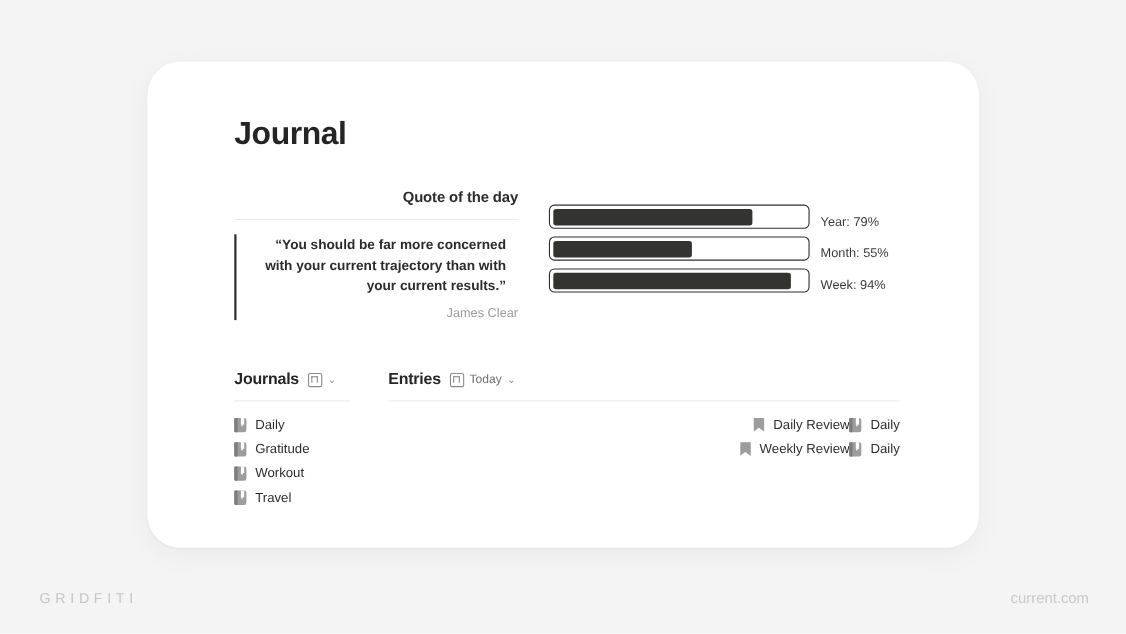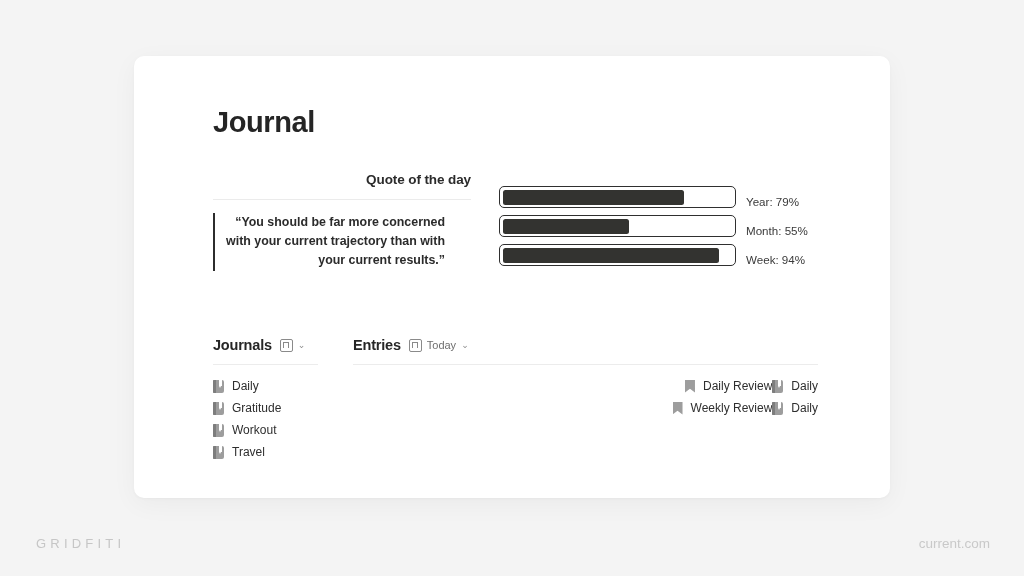--- a/index.html
+++ b/index.html
@@ -16,21 +16,21 @@
   }
 
   
   .card {
     position: absolute;
     left: 134px;
     top: 56px;
     width: 756px;
     height: 442px;
     background: #ffffff;
-    border-radius: 10px;
+    border-radius: 30px;
     box-shadow: 0 6px 26px rgba(0,0,0,0.045), 0 1px 3px rgba(0,0,0,0.03);
   }
 
   .page-title {
     position: absolute;
     left: 79px;
     top: 52px;
     font-size: 29px;
     font-weight: bold;
     color: #252525;
@@ -54,21 +54,21 @@
   }
   .quote-divider {
     margin-top: 12px;
     width: 258px;
     height: 1px;
     background: #ebebeb;
   }
   .quote-body {
     margin-top: 13px;
     border-left: 2px solid #2c2c2c;
-    padding-left: 5px;
+    padding-left: 20px;
   }
   .quote-text {
     font-size: 12.4px;
     font-weight: bold;
     color: #2b2b2b;
     line-height: 1.55;
     width: 225px;
   }
   .quote-author {
     margin-top: 7px;
@@ -288,20 +288,21 @@
 
 <div class="card">
 
   <div class="page-title">Journal</div>
 
   <div class="quote-section">
     <div class="section-label">Quote of the day</div>
     <div class="quote-divider"></div>
     <div class="quote-body">
       <div class="quote-text">“You should be far more concerned with your current trajectory than with your current results.”</div>
+      <div class="quote-author">James Clear</div>
     </div>
   </div>
 
   <div class="progress-area">
 
     <div class="progress-row">
       <div class="progress-track">
         <div class="progress-fill" id="fill-0" style="width: 79%;"></div>
       </div>
       <div class="progress-label">Year: 79%</div>

